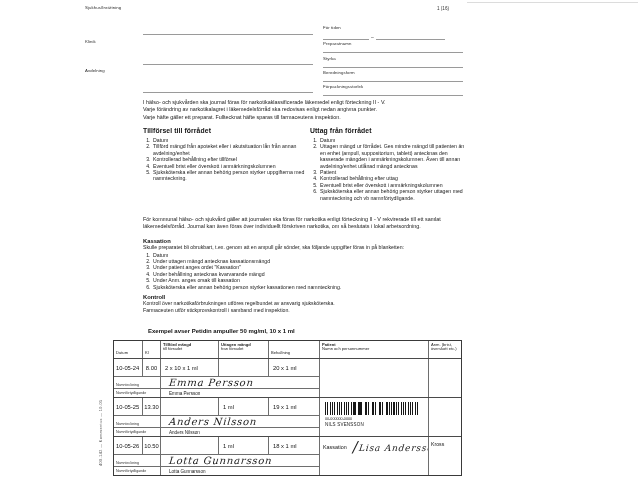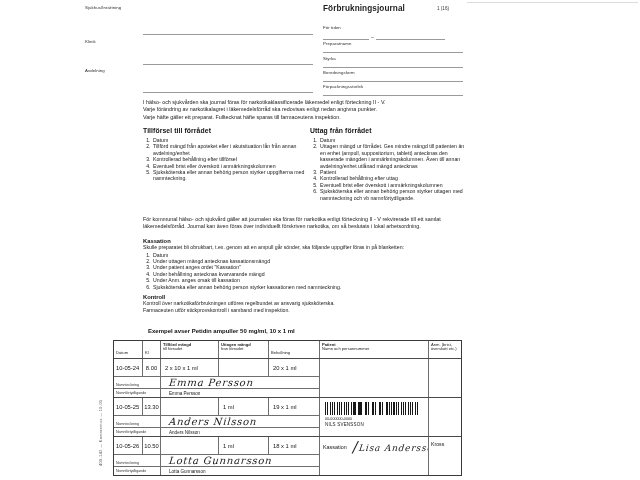--- a/index.html
+++ b/index.html
@@ -93,21 +93,20 @@
   <div class="hfield" style="top:39px;">
     <div class="lbl">Klinik</div>
   </div>
   <div class="fill-line" style="position:absolute;left:58px;top:64px;width:170px;"></div>
   <div class="hfield" style="top:68px;">
     <div class="lbl">Avdelning</div>
   </div>
   <div class="fill-line" style="position:absolute;left:58px;top:92px;width:170px;"></div>
 
   <div id="title-block">
-    <div class="title-line">Förbrukningsjournal</div>
   </div>
   <div id="page-num">1 (16)</div>
 
   <div id="period">
     <div class="lbl">För tiden</div>
     <div id="period-line">
       <div class="seg a"></div>
       <div id="period-dash">–</div>
       <div class="seg b"></div>
     </div>

